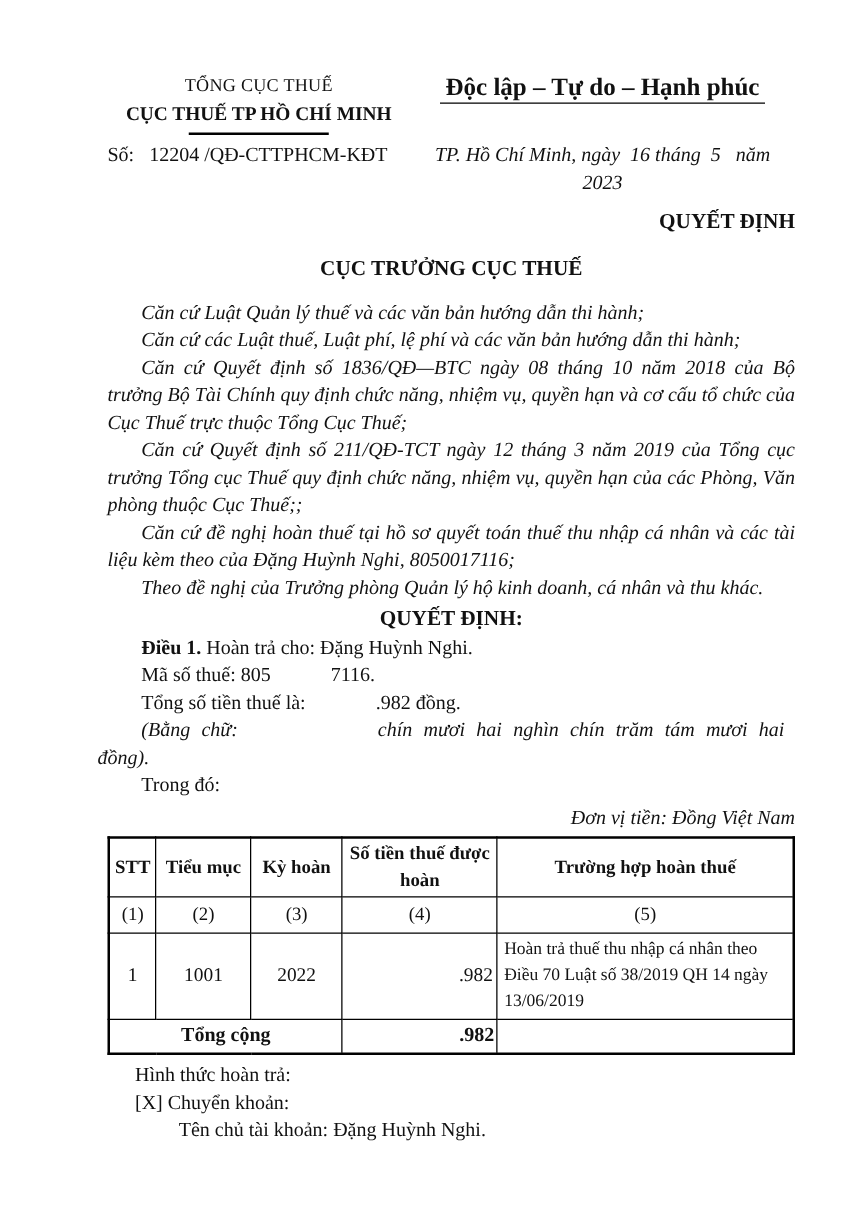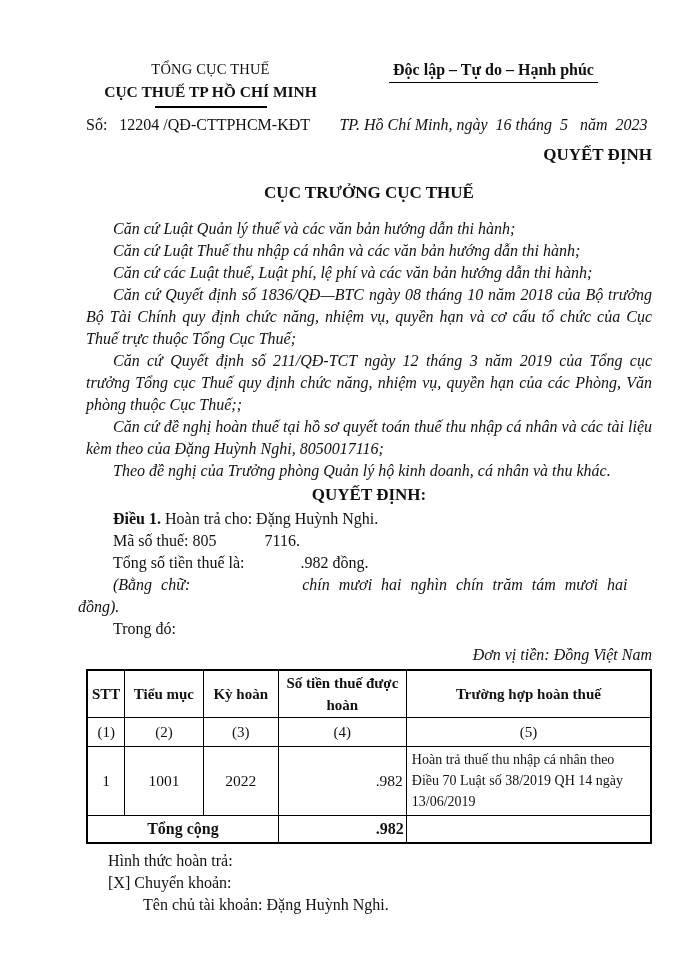--- a/index.html
+++ b/index.html
@@ -3,35 +3,35 @@
 <meta charset="utf-8">
 <style>
   html,body { margin:0; padding:0; background:#fff; }
   .page {
     position:relative;
     width:692px; height:977px;
     background:#ffffff;
     font-family:"Liberation Serif", serif;
     font-size:16px; color:#111;
     box-sizing:border-box;
-    padding:58px 40px 20px 86px;
+    padding:58px 56px 20px 86px;
     line-height:22px;
     overflow:hidden;
   }
   .pre { white-space:pre-wrap; }
 
   
   .letterhead { display:flex; }
   .lh-left { width:44%; text-align:center; }
   .lh-right { width:56%; text-align:center; }
   .org-parent { font-size:14.5px; letter-spacing:.2px; }
   .org-name { font-weight:bold; font-size:15.5px; margin-top:1px; }
   .short-rule { width:112px; height:1.5px; background:#000; margin:3px auto 0; }
   .motto1 { font-weight:bold; font-size:15.5px; }
-  .motto2 { display:inline-block; font-weight:bold; font-size:16px; border-bottom:1.5px solid #000; padding:0 4px 1px; margin-top:1px; }
+  .motto2 { display:inline-block; font-weight:bold; font-size:20px; border-bottom:1.5px solid #000; padding:0 4px 1px; margin-top:1px; }
   .lh-row2 { display:flex; margin-top:6px; }
   .docno { width:44%; text-align:left; }
   .dateline { width:56%; text-align:center; font-style:italic; }
 
   
   .title-main { text-align:right; font-weight:bold; font-size:17px; margin-top:8px; }
   .title-subject-wrap { text-align:center; margin-top:2px; }
   .title-subject { display:inline-block; font-weight:bold; font-size:16px; border-bottom:1.5px solid #000; padding:0 2px 2px; }
   .issuer { text-align:center; font-weight:bold; font-size:17px; margin:16px 0 14px; }
 
@@ -86,21 +86,20 @@
   <div class="lh-row2">
     <div class="docno pre">Số:   12204 /QĐ-CTTPHCM-KĐT</div>
     <div class="dateline pre">TP. Hồ Chí Minh, ngày  16 tháng  5   năm  2023</div>
   </div>
 
   <div class="title-main">QUYẾT ĐỊNH</div>
   <div class="issuer">CỤC TRƯỞNG CỤC THUẾ</div>
 
   <div class="preamble">
     <p>Căn cứ Luật Quản lý thuế và các văn bản hướng dẫn thi hành;</p>
-    <p>Căn cứ Luật Thuế thu nhập cá nhân và các văn bản hướng dẫn thi hành;</p>
     <p>Căn cứ các Luật thuế, Luật phí, lệ phí và các văn bản hướng dẫn thi hành;</p>
     <p>Căn cứ Quyết định số 1836/QĐ—BTC ngày 08 tháng 10 năm 2018 của Bộ trưởng Bộ Tài Chính quy định chức năng, nhiệm vụ, quyền hạn và cơ cấu tổ chức của Cục Thuế trực thuộc Tổng Cục Thuế;</p>
     <p>Căn cứ Quyết định số 211/QĐ-TCT ngày 12 tháng 3 năm 2019 của Tổng cục trưởng Tổng cục Thuế quy định chức năng, nhiệm vụ, quyền hạn của các Phòng, Văn phòng thuộc Cục Thuế;;</p>
     <p>Căn cứ đề nghị hoàn thuế tại hồ sơ quyết toán thuế thu nhập cá nhân và các tài liệu kèm theo của Đặng Huỳnh Nghi, 8050017116;</p>
     <p>Theo đề nghị của Trưởng phòng Quản lý hộ kinh doanh, cá nhân và thu khác.</p>
   </div>
 
   <div class="decision-heading">QUYẾT ĐỊNH:</div>
   <p class="body-line"><span class="bold">Điều 1.</span><span> Hoàn trả cho: Đặng Huỳnh Nghi.</span></p>
   <p class="body-line pre">Mã số thuế: 805            7116.</p>

